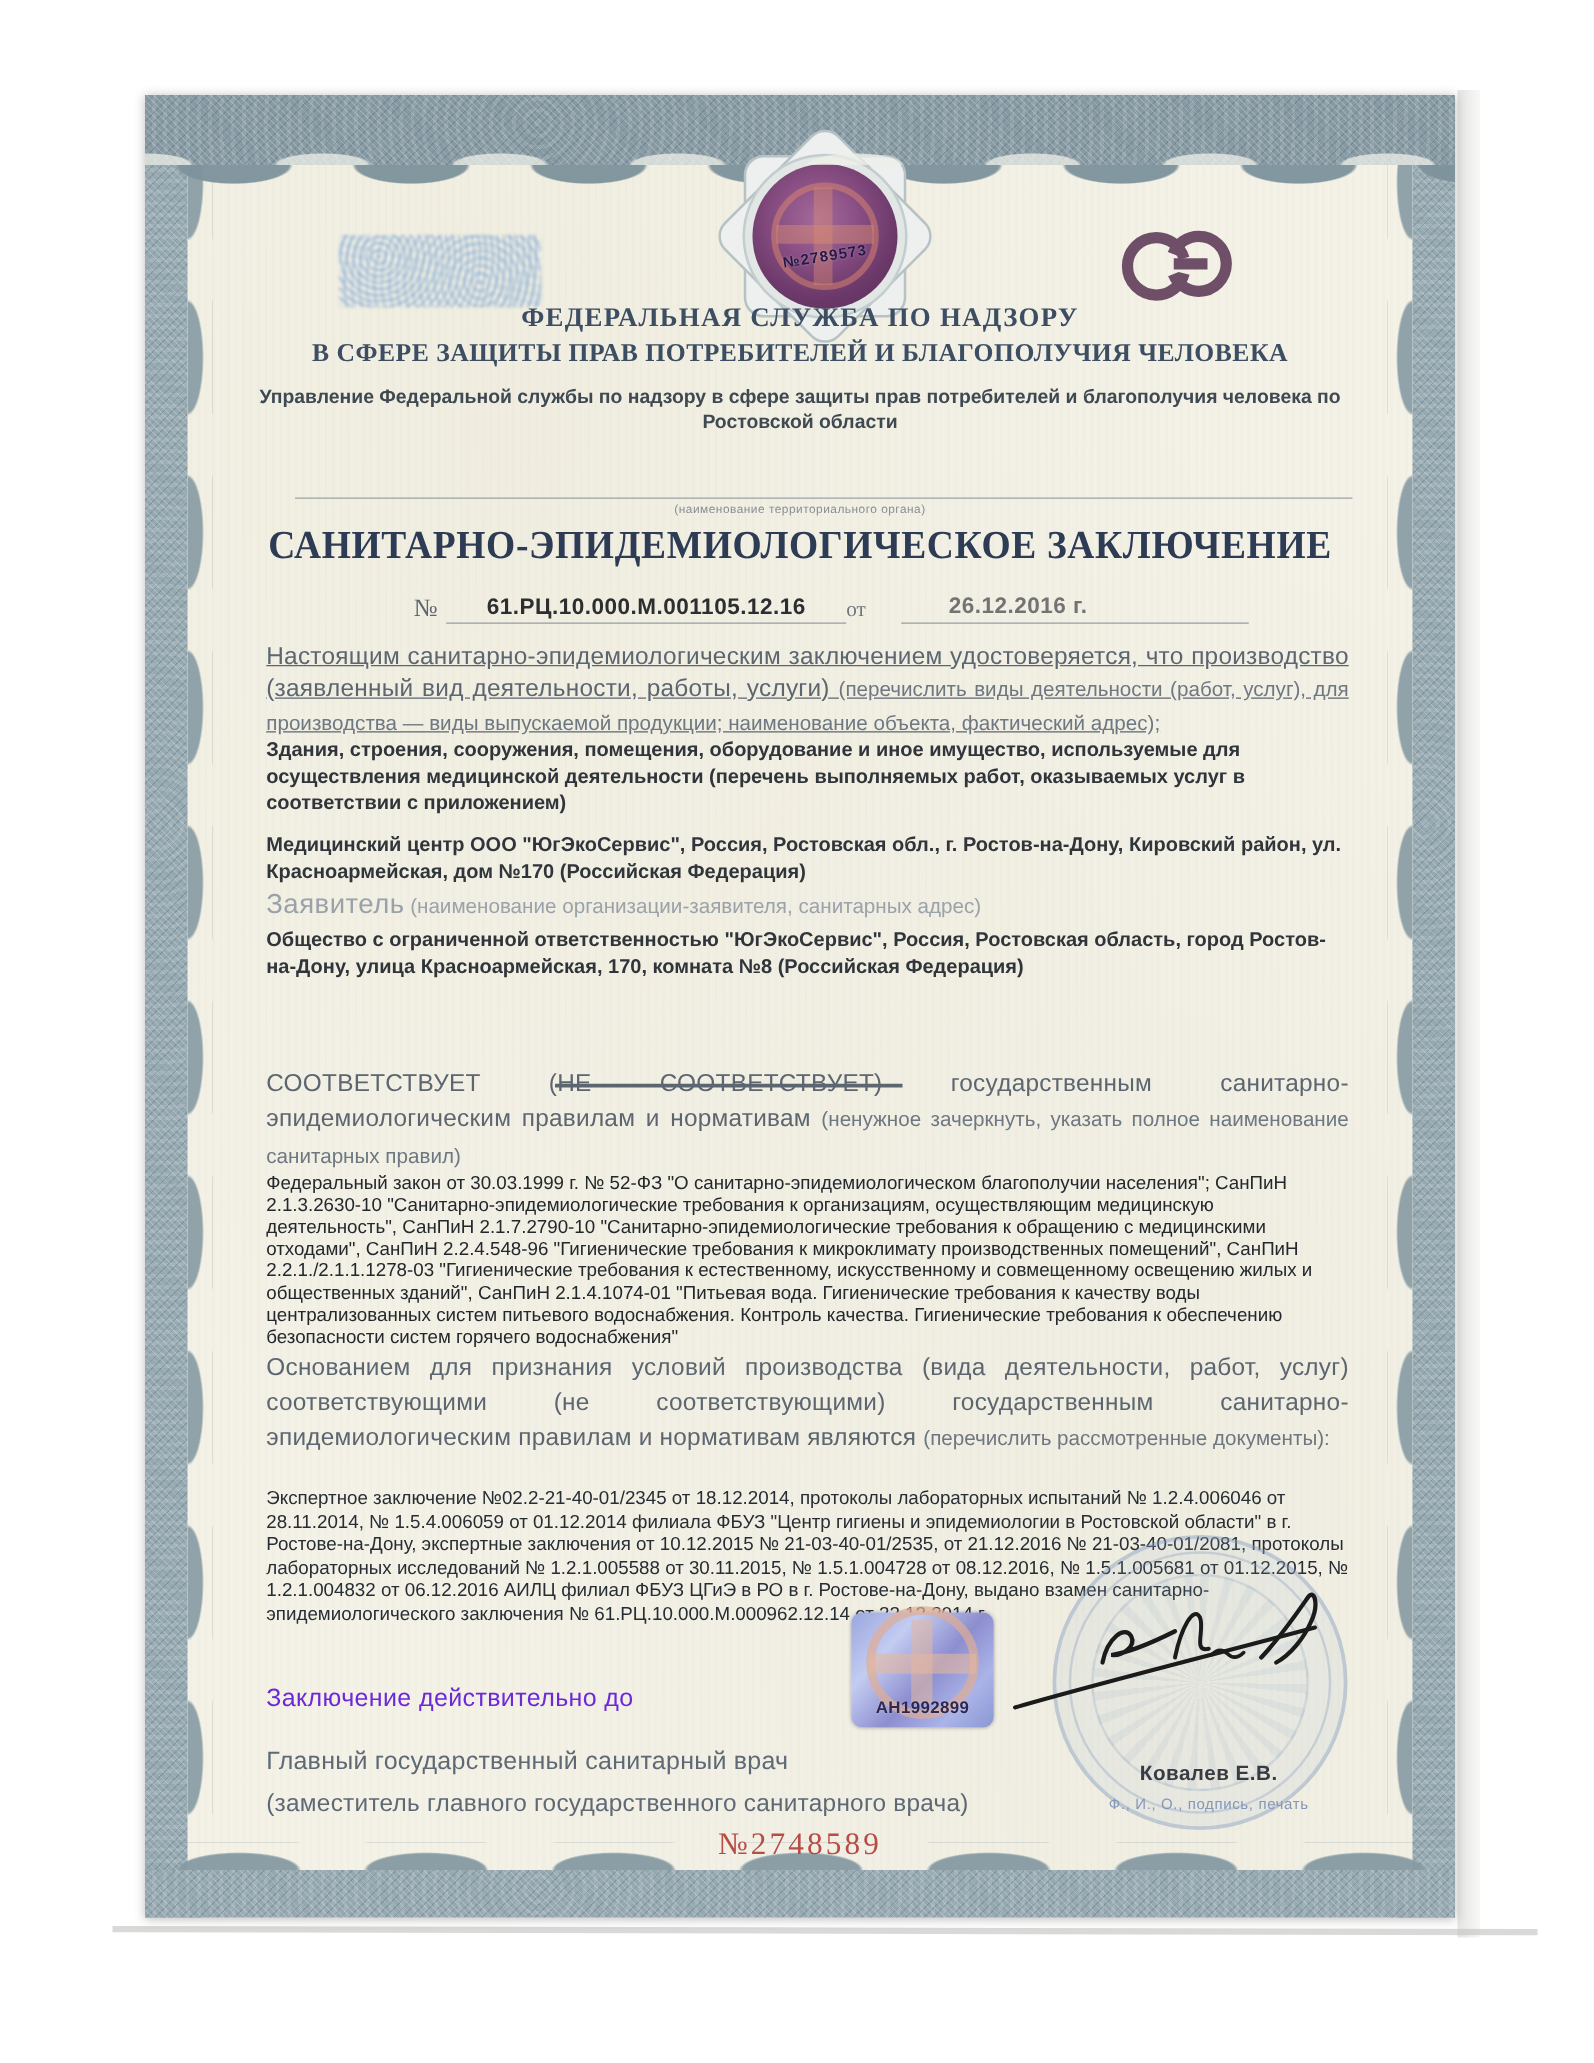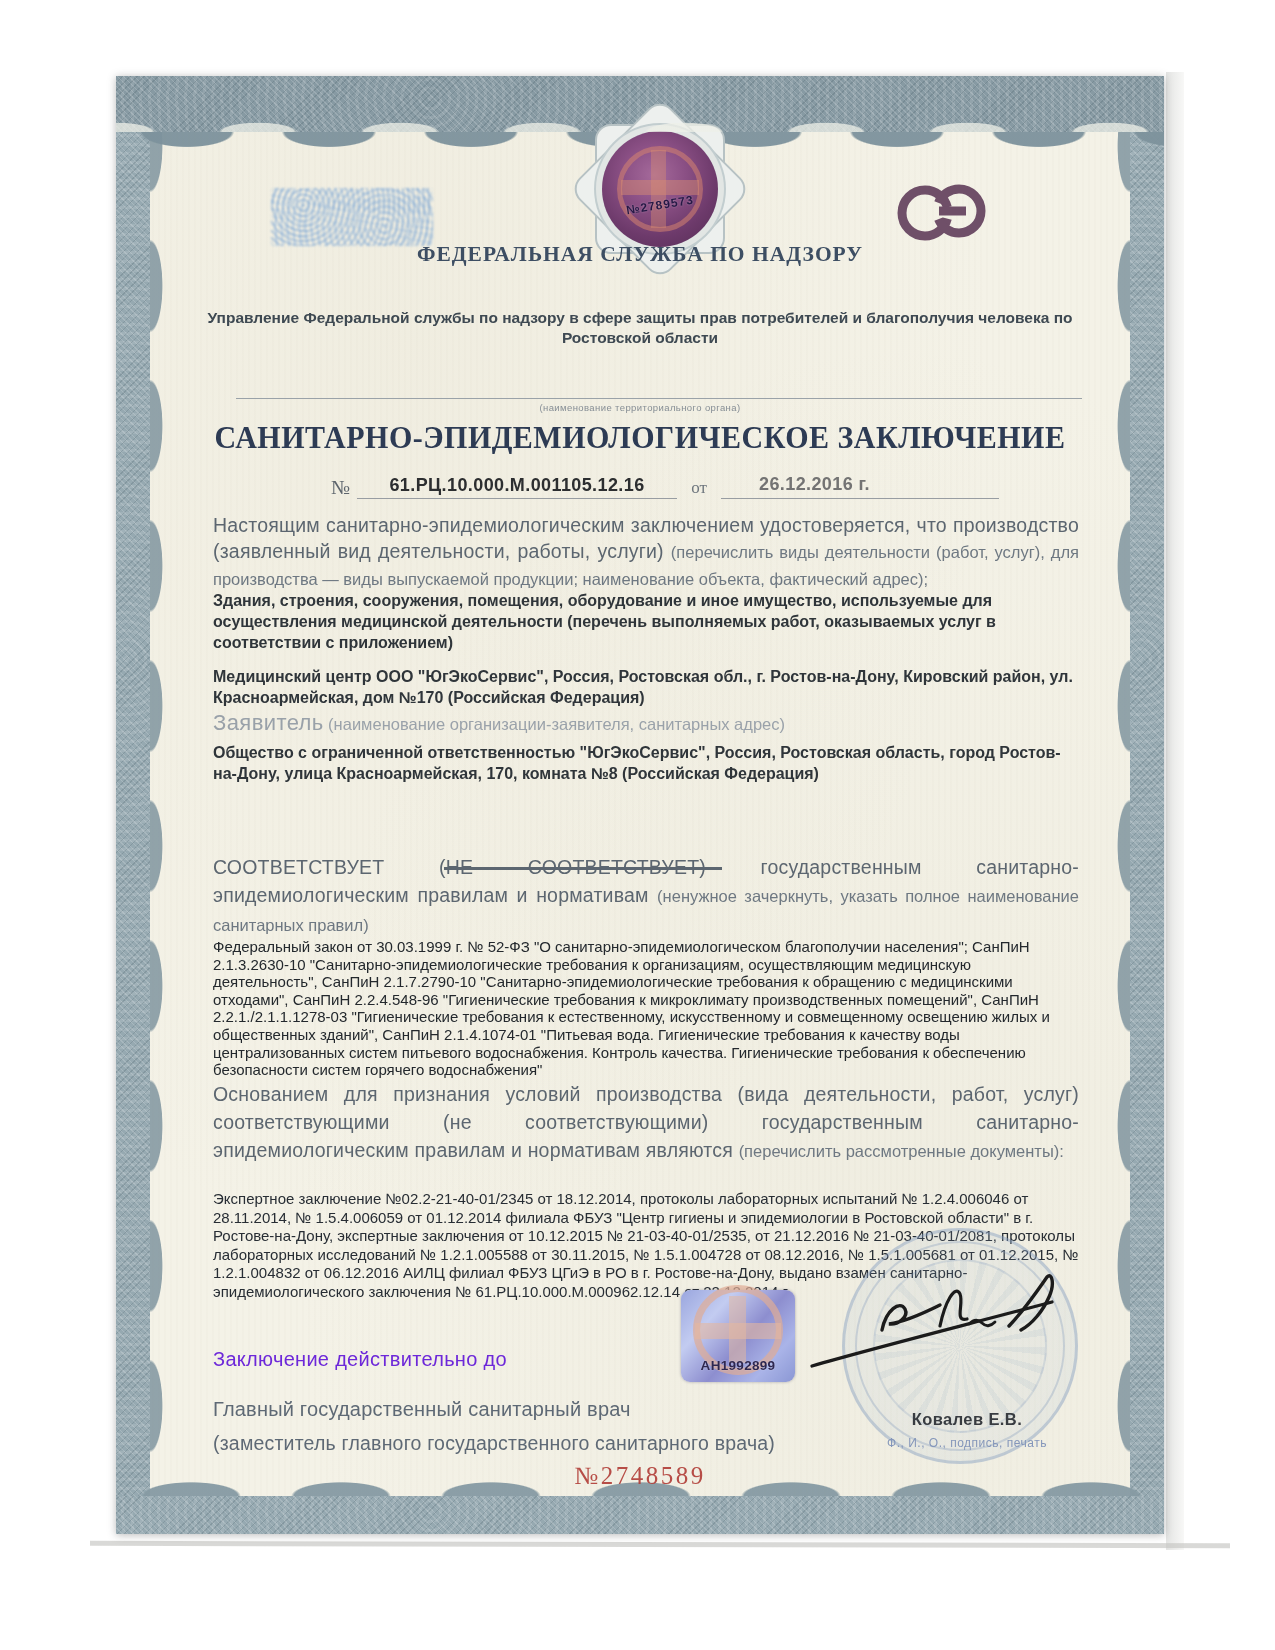--- a/index.html
+++ b/index.html
@@ -83,21 +83,21 @@
   .caption-tiny{position:absolute;left:36px;top:326px;width:976px;text-align:center;
     font-size:9.5px;color:#868e95;letter-spacing:.4px;}
   .doc-title{position:absolute;left:36px;top:344px;width:976px;text-align:center;
     font-family:"Liberation Serif",serif;font-weight:bold;font-size:30px;color:#2d3b54;
     letter-spacing:.5px;transform:scaleY(1.06);}
   
   .num-row{position:absolute;left:215px;top:398px;display:flex;align-items:flex-end;}
   .num-label{font-family:"Liberation Serif",serif;font-size:20px;color:#5d656d;width:26px;}
   .num-value{width:320px;text-align:center;font-size:18px;font-weight:bold;color:#2c2e30;
     letter-spacing:.4px;border-bottom:1.5px solid #989da2;padding-bottom:2px;}
-  .from-label{width:44px;text-align:center;font-family:"Liberation Serif",serif;
+  .from-label{width:44px;text-align:left;font-family:"Liberation Serif",serif;
     font-size:17px;color:#6e767e;padding-bottom:1px;}
   .date-value{width:278px;text-align:left;padding-left:38px;font-size:18px;font-weight:bold;
     color:#737373;letter-spacing:.4px;border-bottom:1.5px solid #989da2;padding-bottom:3px;box-sizing:border-box;}
   
   p{margin:0;}
   .blk{position:absolute;left:97px;width:866px;}
   .p-big{font-size:19.5px;color:#5c6670;line-height:26px;text-align:justify;letter-spacing:.2px;}
   .note-inline{font-size:16.5px;color:#6e7882;letter-spacing:0;}
   .p-dark{font-size:16px;font-weight:bold;color:#2f353a;line-height:21px;}
   .applicant-label{font-size:22px;color:#99a1a9;letter-spacing:.4px;}
@@ -166,33 +166,34 @@
 
     <div class="watermark"></div>
 
     <svg class="se-logo" viewBox="0 0 104 66" aria-label="СЭ">
       <circle cx="33" cy="35" r="23" fill="none" stroke="#6f4f68" stroke-width="9" pathLength="100" stroke-dasharray="0 4 92 4"></circle>
       <circle cx="67" cy="33" r="22" fill="none" stroke="#6f4f68" stroke-width="9" pathLength="100" stroke-dasharray="44 12 44 0"></circle>
       <line x1="47" y1="33" x2="74" y2="33" stroke="#6f4f68" stroke-width="9"></line>
     </svg>
 
     <div class="h-serif h-line1">ФЕДЕРАЛЬНАЯ СЛУЖБА ПО НАДЗОРУ</div>
+    <div class="h-serif h-line2">В СФЕРЕ ЗАЩИТЫ ПРАВ ПОТРЕБИТЕЛЕЙ И БЛАГОПОЛУЧИЯ ЧЕЛОВЕКА</div>
     <div class="territorial">Управление Федеральной службы по надзору в сфере защиты прав потребителей и благополучия человека по Ростовской области</div>
     <div class="rule"></div>
     <div class="caption-tiny">(наименование территориального органа)</div>
 
     <div class="doc-title">САНИТАРНО-ЭПИДЕМИОЛОГИЧЕСКОЕ ЗАКЛЮЧЕНИЕ</div>
     <div class="num-row">
       <span class="num-label">№</span>
       <span class="num-value">61.РЦ.10.000.М.001105.12.16</span>
       <span class="from-label">от</span>
       <span class="date-value">26.12.2016 г.</span>
     </div>
 
-    <p class="blk p-big" style="top:436px;">
+    <p class="blk p-big" style="top:436px;text-decoration:underline;">
       <span>Настоящим санитарно-эпидемиологическим заключением удостоверяется, что производство (заявленный вид деятельности, работы, услуги)</span>
       <span class="note-inline">(перечислить виды деятельности (работ, услуг), для производства — виды выпускаемой продукции; наименование объекта, фактический адрес);</span>
     </p>
 
     <p class="blk p-dark" style="top:514px;">Здания, строения, сооружения, помещения, оборудование и иное имущество, используемые для осуществления медицинской деятельности (перечень выполняемых работ, оказываемых услуг в соответствии с приложением)</p>
 
     <p class="blk p-dark" style="top:590px;">Медицинский центр ООО "ЮгЭкоСервис", Россия, Ростовская обл., г. Ростов-на-Дону, Кировский район, ул. Красноармейская, дом №170 (Российская Федерация)</p>
 
     <p class="blk" style="top:634px;">
       <span class="applicant-label">Заявитель</span>

